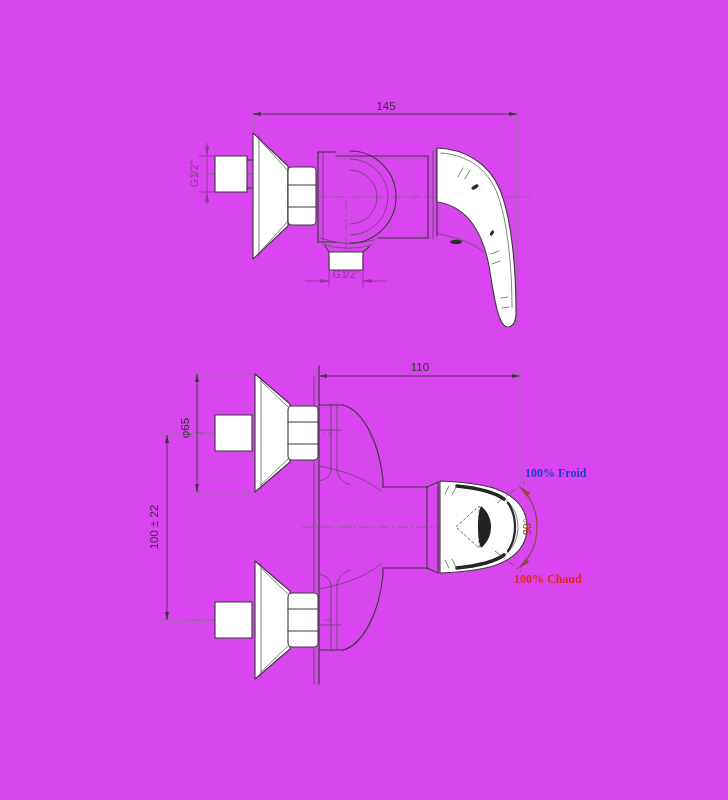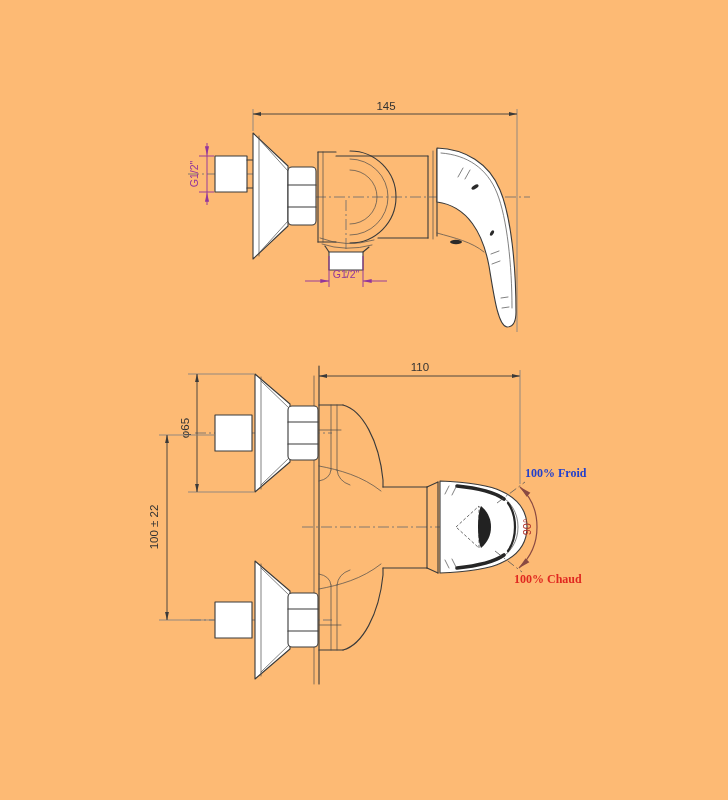--- a/index.html
+++ b/index.html
@@ -5,21 +5,21 @@
   :root{
     --c-line:#3a3a3a;
     --c-gray:#818181;
     --c-purple:#93359b;
     --c-blue:#2240cc;
     --c-red:#e02820;
     --c-arc:#8a4a42;
     --c-angle:#b03028;
   }
   html,body{margin:0;padding:0;background:#ffffff;}
-  .stage{position:relative;width:728px;height:800px;background:#fdba74;overflow:hidden;
+  .stage{position:relative;width:728px;height:800px;background:#d946ef;overflow:hidden;
          font-family:"Liberation Sans",sans-serif;}
   svg{position:absolute;left:0;top:0;}
   .ln{stroke:var(--c-line);stroke-width:1.1;fill:none;stroke-linecap:round;stroke-linejoin:round;}
   .lnw{stroke:var(--c-line);stroke-width:1.1;fill:#fff;stroke-linejoin:round;}
   .thin{stroke:#4a4a4a;stroke-width:.7;fill:none;stroke-linecap:round;}
   .thick{stroke:#262626;stroke-width:3.6;fill:none;stroke-linecap:round;}
   .thick2{stroke:#262626;stroke-width:2.2;fill:none;stroke-linecap:round;}
   .cl{stroke:#6e6e6e;stroke-width:.85;fill:none;stroke-dasharray:11,3,2,3;}
   .ext{stroke:var(--c-gray);stroke-width:.85;fill:none;}
   .dim{stroke:var(--c-line);stroke-width:.9;fill:none;}

